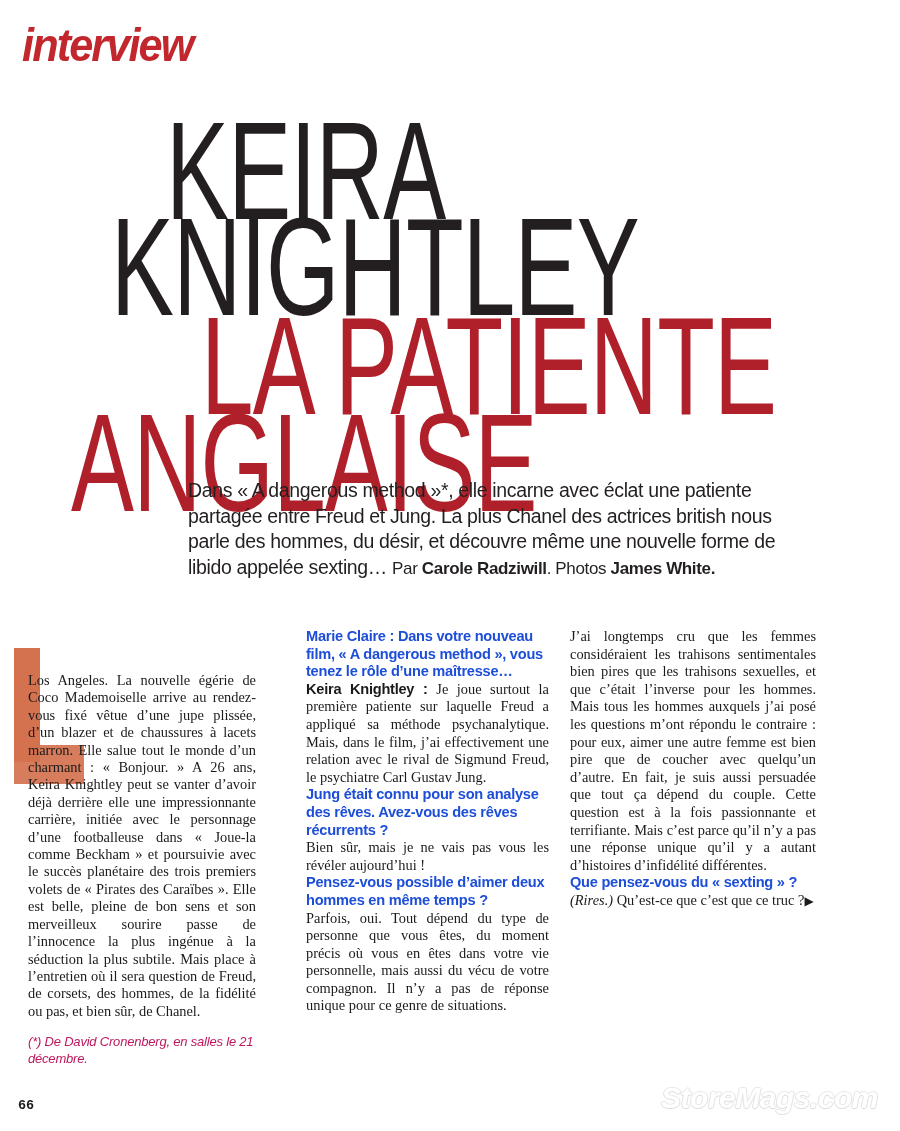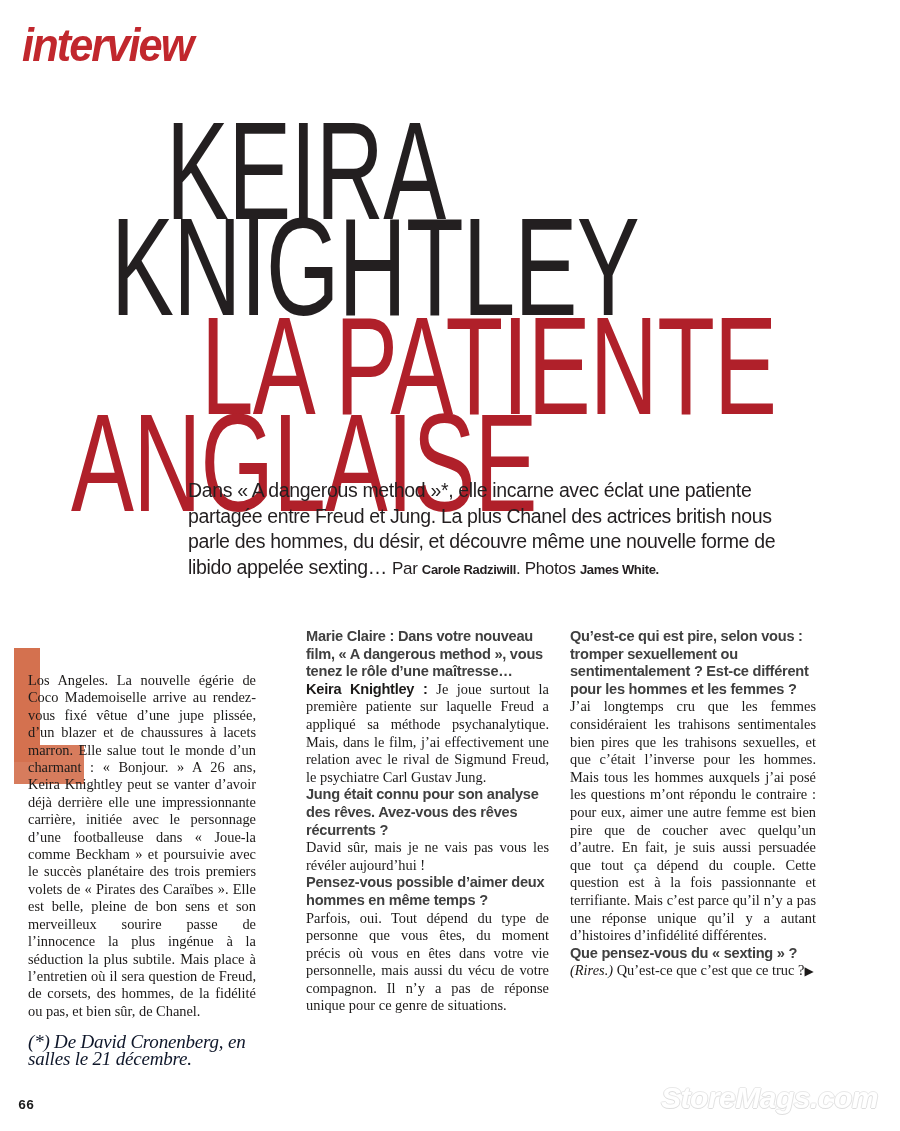--- a/index.html
+++ b/index.html
@@ -47,42 +47,42 @@
   
   .deck {
     position:absolute; left:188px; top:478px; width:600px;
     font-family:"Liberation Sans", sans-serif;
     font-size:19.5px; line-height:25.5px;
     letter-spacing:-0.35px;
     color:#231f20;
     font-weight:300;
   }
   .deck .credit-lbl { font-size:17px; }
-  .deck .credit-nm  { font-size:13px; font-weight:bold; }
+  .deck .credit-nm  { font-size:17px; font-weight:bold; }
 
   
   .cols { position:absolute; top:628px; left:0; width:900px; height:470px; }
   .col  { position:absolute; top:0; }
   .col1 { left:28px;  width:228px; }
   .col2 { left:306px; width:243px; }
   .col3 { left:570px; width:246px; }
 
   .body-serif {
     font-family:"Liberation Serif", serif;
     font-size:14.4px; line-height:17.6px;
     text-align:justify;
     color:#1c1a19;
     hyphens:manual;
   }
   .q {
     font-family:"Liberation Sans", sans-serif;
     font-weight:bold;
     font-size:14.6px; line-height:17.6px;
     letter-spacing:-0.25px;
-    color:#404040;
+    color:#1d4ed8;
     text-align:left;
   }
   .a { margin:0; }
   .col1 .body-serif { line-height:17.4px; }
 
   .col1-intro { position:relative; z-index:2; padding-top:44px; }
 
   
   .salmon-bar {
     position:absolute; left:14px; top:648px;
@@ -91,25 +91,25 @@
   }
   .salmon-wide {
     position:absolute; left:14px; top:745px;
     width:70px; height:39px;
     background:#d4714f; opacity:.92; z-index:1;
   }
   .col1-intro .body-serif { position:relative; z-index:3; mix-blend-mode:multiply; }
 
   .footnote {
     margin-top:14px;
-    font-family:Liberation Serif, serif;
+    font-family:Liberation Sans, sans-serif;
     font-style:italic;
-    font-size:19px; line-height:16.5px;
+    font-size:13px; line-height:16.5px;
     letter-spacing:-0.2px;
-    color:#0f172a;
+    color:#be185d;
     text-align:left;
   }
 
   .arrow { font-size:12px; }
 
   
   .page-num {
     position:absolute; left:18px; bottom:18px;
     font-family:Liberation Mono, monospace;
     font-weight:bold; font-size:13.5px;
@@ -151,27 +151,26 @@
     <div class="col1-intro">
       <p class="body-serif a">Los Angeles. La nouvelle égérie de Coco Mademoiselle arrive au rendez-vous fixé vêtue d’une jupe plissée, d’un blazer et de chaussures à lacets marron. Elle salue tout le monde d’un charmant : « Bonjour. » A 26 ans, Keira Knightley peut se vanter d’avoir déjà derrière elle une impressionnante carrière, initiée avec le personnage d’une footballeuse dans « Joue-la comme Beckham » et poursuivie avec le succès planétaire des trois premiers volets de « Pirates des Caraïbes ». Elle est belle, pleine de bon sens et son merveilleux sourire passe de l’innocence la plus ingénue à la séduction la plus subtile. Mais place à l’entretien où il sera question de Freud, de corsets, des hommes, de la fidélité ou pas, et bien sûr, de Chanel.</p>
       <p class="footnote">(*) De David Cronenberg, en salles le 21 décembre.</p>
     </div>
   </div>
 
   <div class="col col2">
     <p class="q">Marie Claire : Dans votre nouveau film, « A dangerous method », vous tenez le rôle d’une maîtresse…</p>
     <p class="body-serif a"><b style="font-family:'Liberation Sans',sans-serif;letter-spacing:-.25px;font-size:14.6px;">Keira Knightley : </b><span>Je joue surtout la première patiente sur laquelle Freud a appliqué sa méthode psychanalytique. Mais, dans le film, j’ai effectivement une relation avec le rival de Sigmund Freud, le psychiatre Carl Gustav Jung.</span></p>
     <p class="q">Jung était connu pour son analyse des rêves. Avez-vous des rêves récurrents ?</p>
-    <p class="body-serif a">David sûr, mais je ne vais pas vous les révéler aujourd’hui !</p>
+    <p class="body-serif a">Bien sûr, mais je ne vais pas vous les révéler aujourd’hui !</p>
     <p class="q">Pensez-vous possible d’aimer deux hommes en même temps ?</p>
     <p class="body-serif a">Parfois, oui. Tout dépend du type de personne que vous êtes, du moment précis où vous en êtes dans votre vie personnelle, mais aussi du vécu de votre compagnon. Il n’y a pas de réponse unique pour ce genre de situations.</p>
   </div>
 
   <div class="col col3">
-    <p class="q">Qu’est-ce qui est pire, selon vous : tromper sexuellement ou sentimentalement ? Est-ce différent pour les hommes et les femmes ?</p>
     <p class="body-serif a">J’ai longtemps cru que les femmes considéraient les trahisons sentimentales bien pires que les trahisons sexuelles, et que c’était l’inverse pour les hommes. Mais tous les hommes auxquels j’ai posé les questions m’ont répondu le contraire : pour eux, aimer une autre femme est bien pire que de coucher avec quelqu’un d’autre. En fait, je suis aussi persuadée que tout ça dépend du couple. Cette question est à la fois passionnante et terrifiante. Mais c’est parce qu’il n’y a pas une réponse unique qu’il y a autant d’histoires d’infidélité différentes.</p>
     <p class="q">Que pensez-vous du « sexting » ?</p>
     <p class="body-serif a"><i>(Rires.) </i><span>Qu’est-ce que c’est que ce truc ?</span><span class="arrow">▶</span></p>
   </div>
 
 </div>
 
 <div class="page-num">66</div>
 <div class="watermark">StoreMags.com</div>
 

